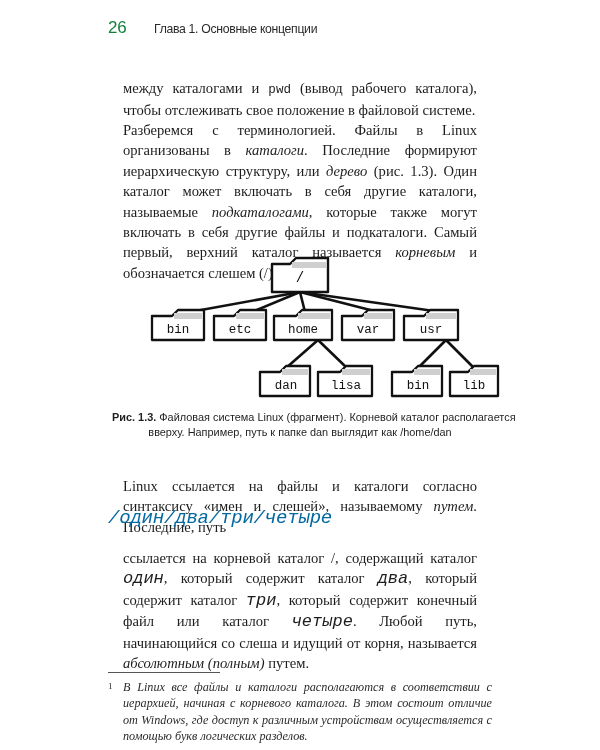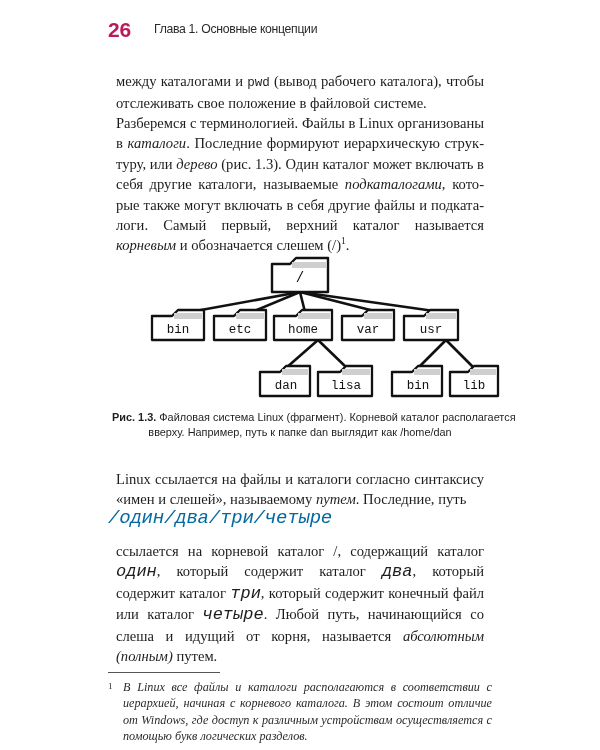--- a/index.html
+++ b/index.html
@@ -25,43 +25,43 @@
   .runhead {
     position: absolute;
     left: 0; top: 18px;
     width: 600px;
     height: 24px;
   }
   .runhead .folio {
     position: absolute;
     left: 108px; top: 0;
     font-family: "Liberation Sans", "DejaVu Sans", sans-serif;
-    font-weight: bold;
-    font-size: 21px;
+    font-weight: normal;
+    font-size: 17px;
     letter-spacing: -0.3px;
-    color: #be185d;
+    color: #15803d;
   }
   .runhead .chapter {
     position: absolute;
     left: 154px; top: 3px;
     font-family: "Liberation Sans", "DejaVu Sans", sans-serif;
     font-size: 13.2px;
     letter-spacing: -0.35px;
     color: #2a2a2a;
     transform: scaleX(0.93);
     transform-origin: left center;
   }
   
   .col {
     position: absolute;
     left: 108px;
     width: 384px;
   }
   p.body {
-    margin: 8px;
+    margin: 15px;
     font-size: 14.6px;
     line-height: 20.4px;
     text-align: justify;
     text-justify: inter-word;
     color: #1d1d1d;
     hyphens: manual;
   }
   .it { font-style: italic; }
   .mono {
     font-family: "Liberation Mono", "DejaVu Sans Mono", monospace;

